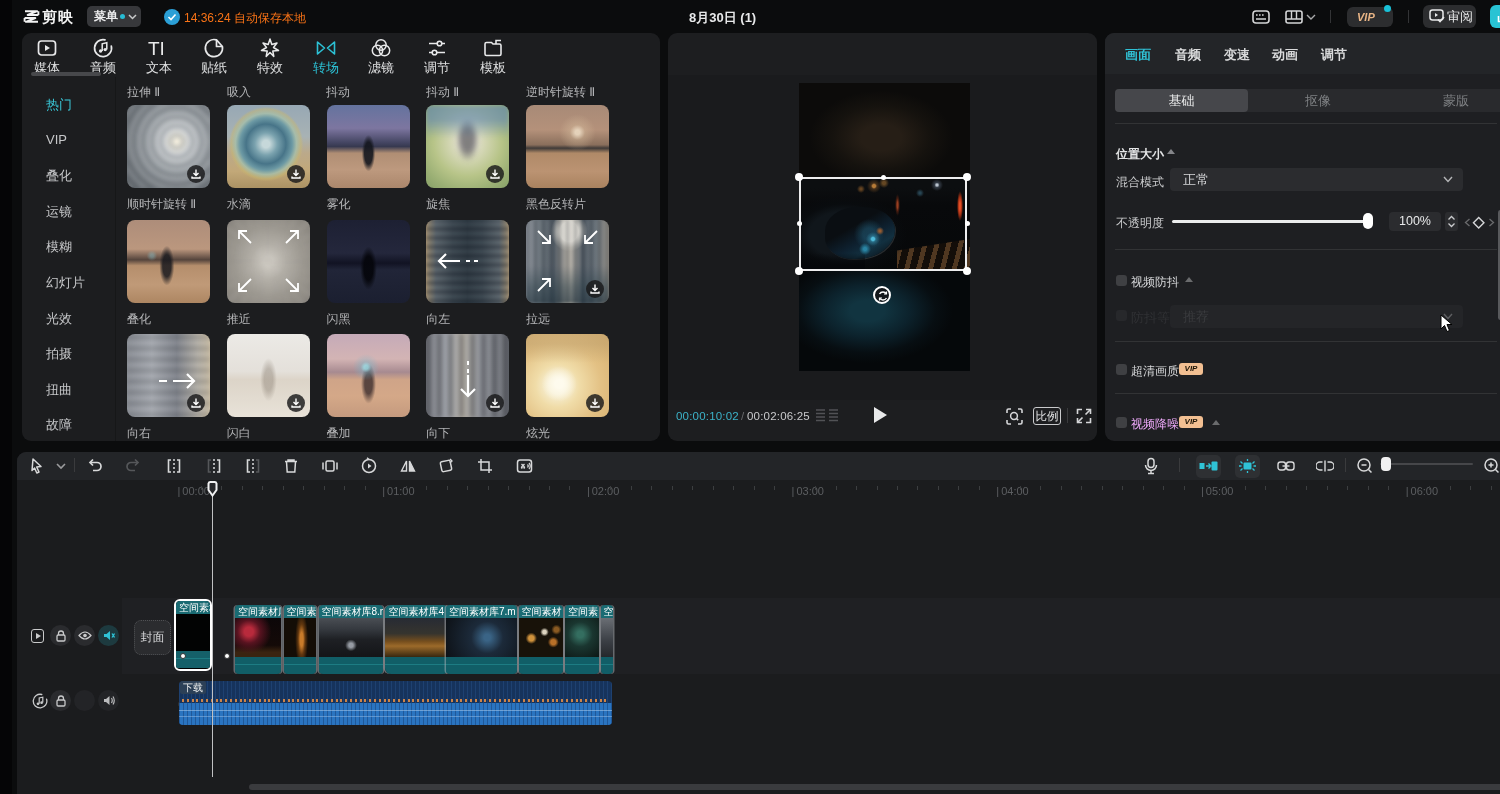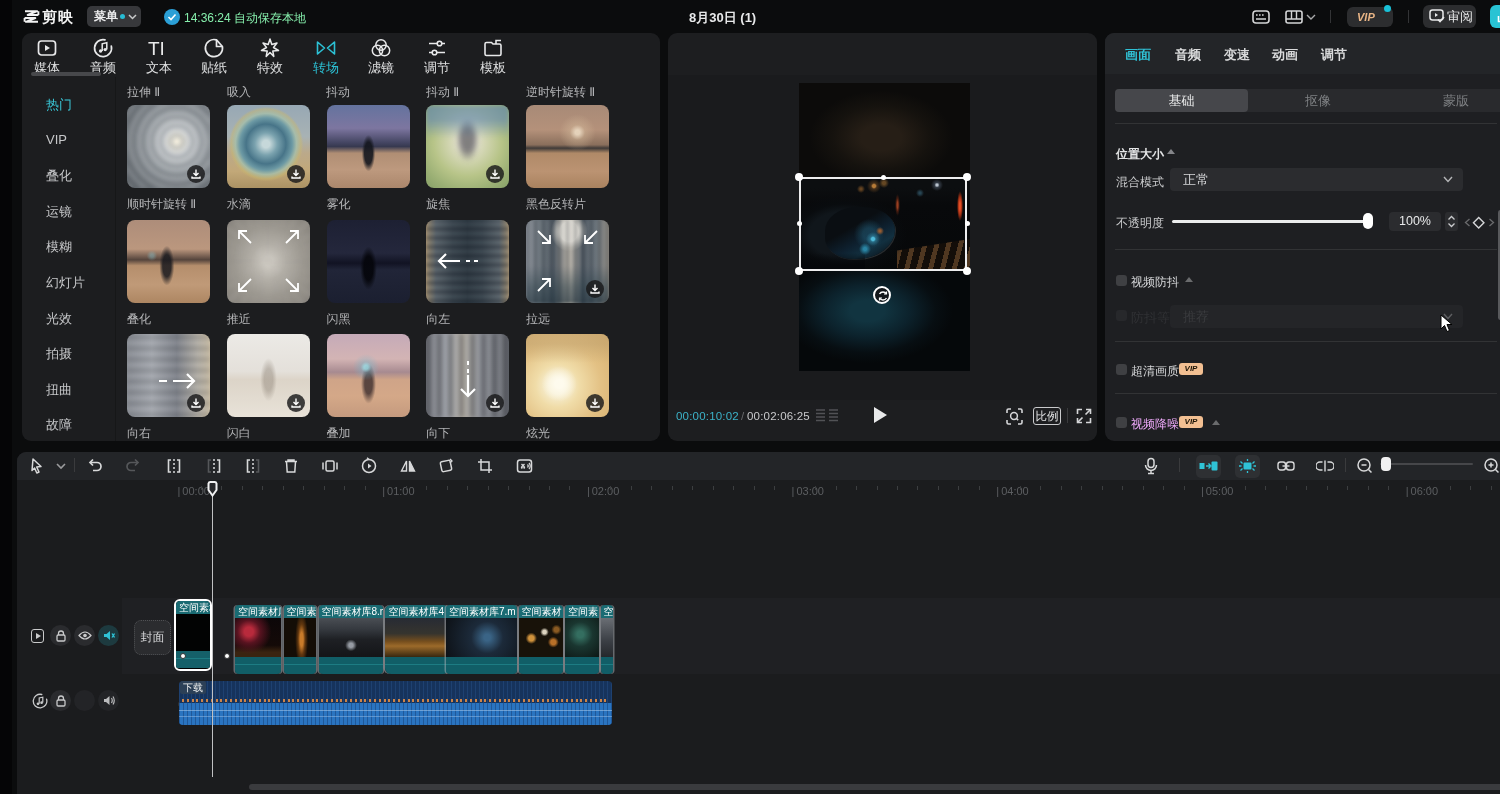--- a/index.html
+++ b/index.html
@@ -6,21 +6,21 @@
 *{box-sizing:border-box;font-family:"Liberation Sans",sans-serif;}
 #stage{position:relative;width:1500px;height:794px;background:#0b0c0d;overflow:hidden;margin-left:12px;}
 .abs{position:absolute;}
 .panel{position:absolute;background:#1e1f21;border-radius:9px;}
 svg{display:block;}
 
 #topbar{position:absolute;left:0;top:0;width:1500px;height:33px;background:#0b0c0d;}
 #logotxt{left:30px;top:8px;font-size:15px;font-weight:bold;color:#f2f2f2;letter-spacing:1px;}
 #menubtn{left:75px;top:6px;width:54px;height:21px;background:#37383b;border-radius:5px;color:#ededee;font-size:12px;font-weight:bold;line-height:21px;padding-left:7px;}
 #menubtn .dot{position:absolute;left:33px;top:8px;width:5px;height:5px;border-radius:50%;background:#27bcd4;}
-#savetxt{left:172px;top:10px;font-size:12px;color:#86efac;}
+#savetxt{left:172px;top:10px;font-size:12px;color:#f97316;}
 #title{left:677px;top:9px;font-size:13px;font-weight:bold;color:#e8e9ea;}
 .vipbtn{left:1335px;top:7px;width:46px;height:20px;background:#2c2d2f;border-radius:6px;}
 .vipbtn .d{position:absolute;right:2px;top:-2px;width:7px;height:7px;border-radius:50%;background:#19c1d8;}
 .revbtn{left:1411px;top:5px;width:53px;height:23px;background:#2c2d2f;border-radius:6px;color:#e8e9ea;font-size:13px;line-height:23px;padding-left:24px;}
 .expbtn{left:1478px;top:5px;width:30px;height:23px;background:#28c3d4;border-radius:6px;}
 .tsep{position:absolute;top:10px;width:1px;height:13px;background:#333436;}
 
 #lpanel{left:10px;top:33px;width:638px;height:408px;background:#1c1d1f;}
 .ltab{position:absolute;top:4px;width:56px;text-align:center;color:#dfe0e1;}
 .ltab .ic{height:20px;margin-top:0px;}

